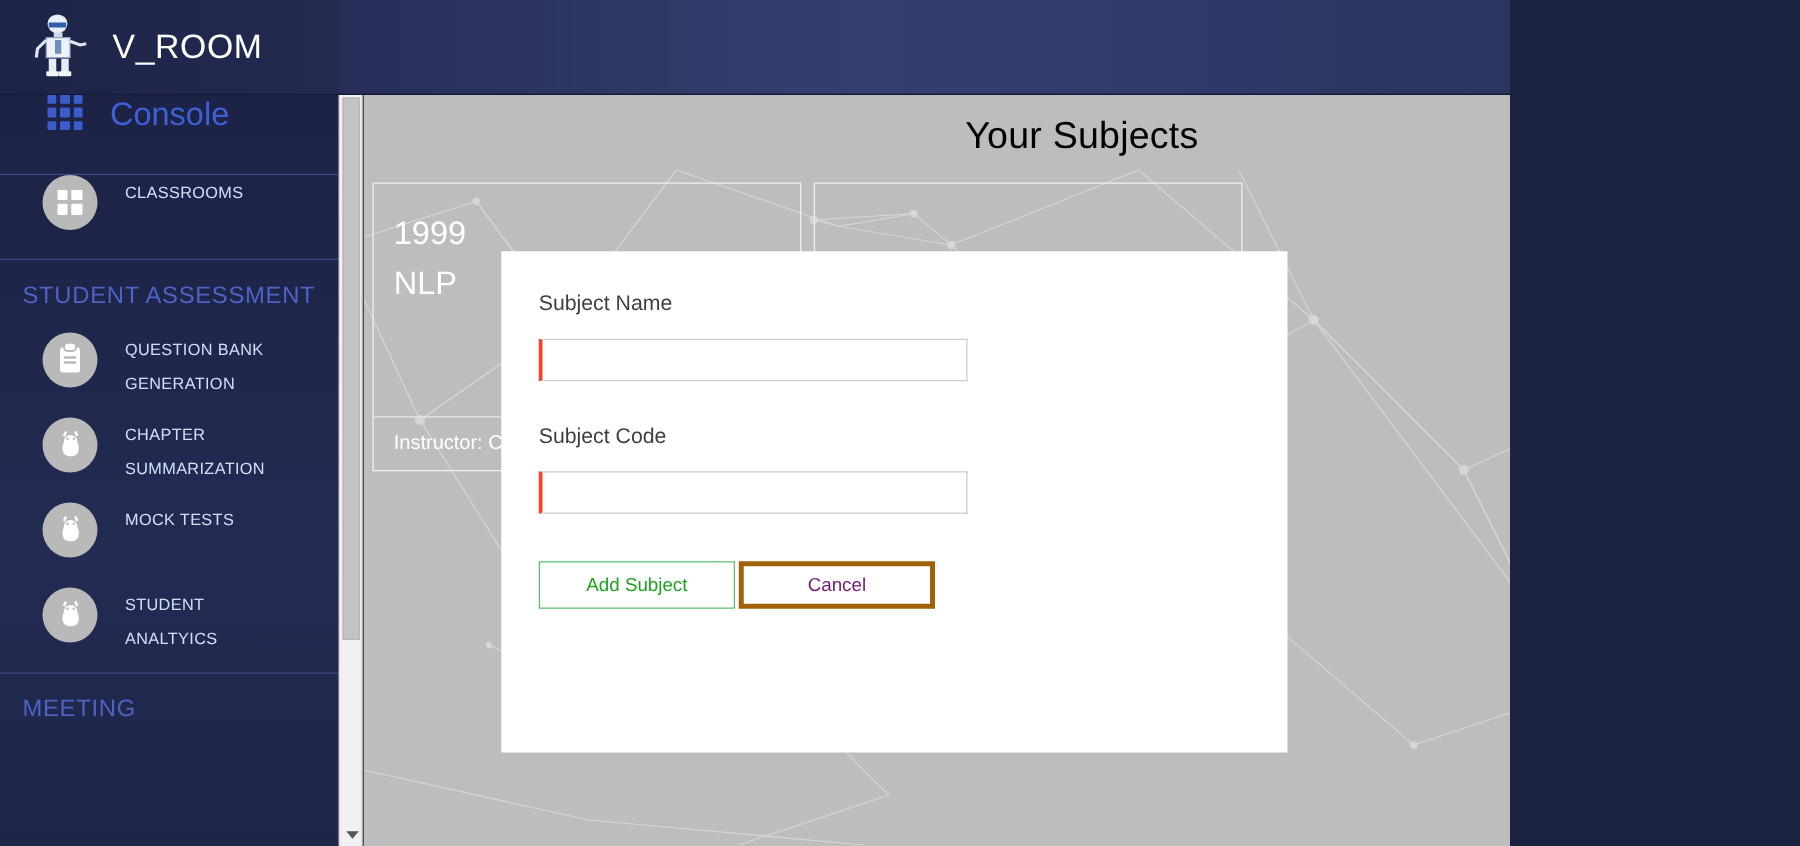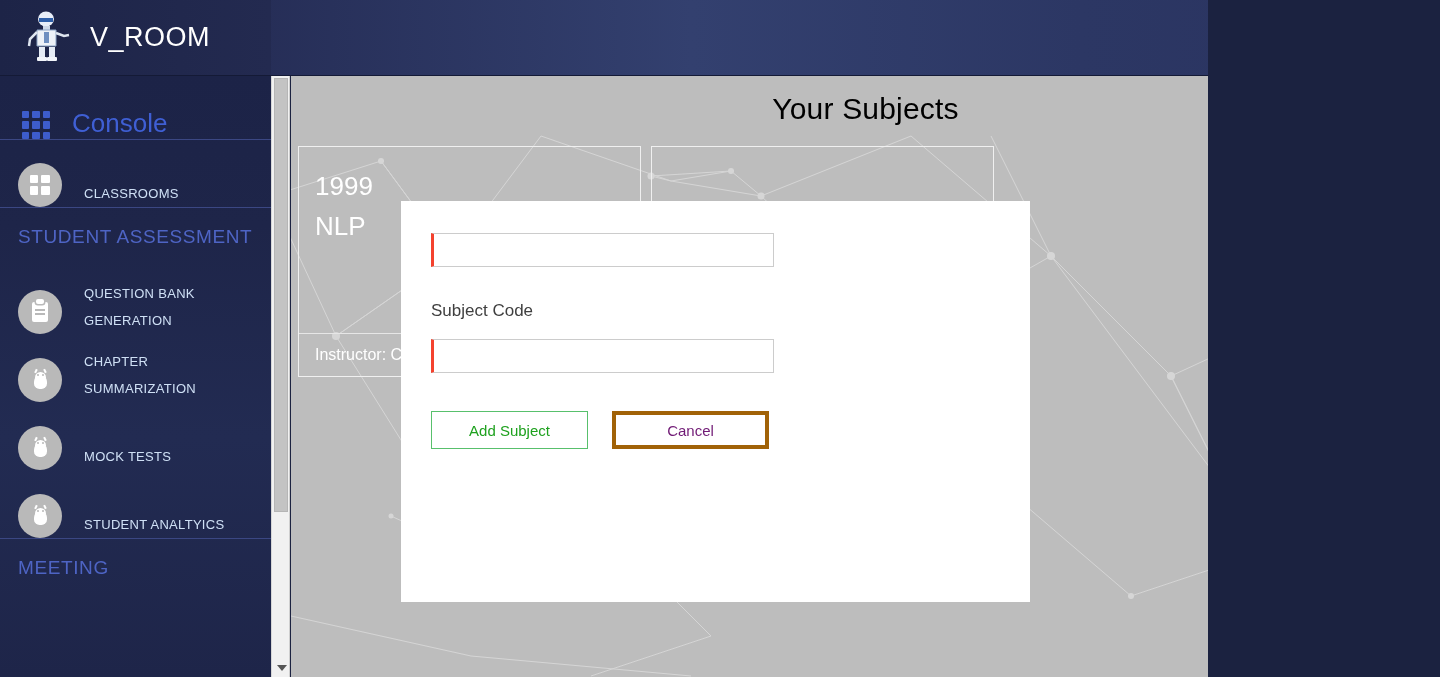--- a/index.html
+++ b/index.html
@@ -30,22 +30,22 @@
     font-weight: 400; white-space: nowrap;
   }
 
   
   .sidebar {
     position: absolute; left: 0; top: 76px; width: 271px; height: 601px;
     background: linear-gradient(180deg,#1c2347 0%, #1e2549 25%, #222b52 60%, #1e2549 100%);
     overflow: hidden; z-index: 30;
   }
   .side-row {
-    position: relative; display: flex; align-items: flex-end;
-    padding: 0 18px; min-height: 64px;
+    position: relative; display: flex; align-items: flex-start;
+    padding: 0 34px; min-height: 64px;
   }
   .side-sep { border-bottom: 1px solid #3b4783; }
   .side-sep-top { border-top: 1px solid #3b4783; }
 
   .console-row { height: 64px; }
   .grid-icon { width: 28px; height: 28px; display: grid;
     grid-template-columns: repeat(3,1fr); grid-template-rows: repeat(3,1fr);
     gap: 3px; margin-left: 4px; flex: 0 0 auto; }
   .grid-icon i { background: #3d5ccc; display:block; border-radius:1px; }
   .console-label { color:#3f5fd4; font-size: 26px; margin-left: 22px; font-weight: 400; }
@@ -142,21 +142,21 @@
     background:#ffffff; z-index: 50; padding: 32px 30px 0 30px;
   }
   .field-label { color:#3f3f3f; font-size: 17px; margin-bottom: 18px; }
   .field-label.second { margin-top: 34px; }
   .text-input {
     width: 343px; height: 34px; background:#fff;
     border: 1px solid #ccc; border-left: 3px solid #f4422e;
     outline:none; font-size: 15px; padding: 0 8px;
     font-family: "Liberation Sans", sans-serif; color:#333;
   }
-  .btn-row { margin-top: 38px; display:flex; gap: 24px; }
+  .btn-row { margin-top: 38px; display:flex; gap: 3px; }
   .btn {
     height: 38px; background:#fff; font-size: 15px; cursor:pointer;
     display:flex; align-items:center; justify-content:center;
     font-family: "Liberation Sans", sans-serif;
   }
   .btn-add { width: 157px; border:1px solid #58c06c; color:#1ea11e; }
   .btn-cancel { width: 157px; border:4px solid #a16207; color:#701a75; }
 </style>
 </head>
 <body>
@@ -335,20 +335,21 @@
         <div class="card-body">
           <div class="card-year"></div>
           <div class="card-name"></div>
         </div>
         <div class="card-foot"></div>
       </div>
     </div>
   </div>
 
   <div class="modal">
+    <div class="field-label">Subject Name</div>
     <input class="text-input" type="text" value="" style="">
     <div class="field-label second">Subject Code</div>
     <input class="text-input" type="text" value="" style="">
     <div class="btn-row">
       <button class="btn btn-add">Add Subject</button>
       <button class="btn btn-cancel">Cancel</button>
     </div>
   </div>
 
 </div>

